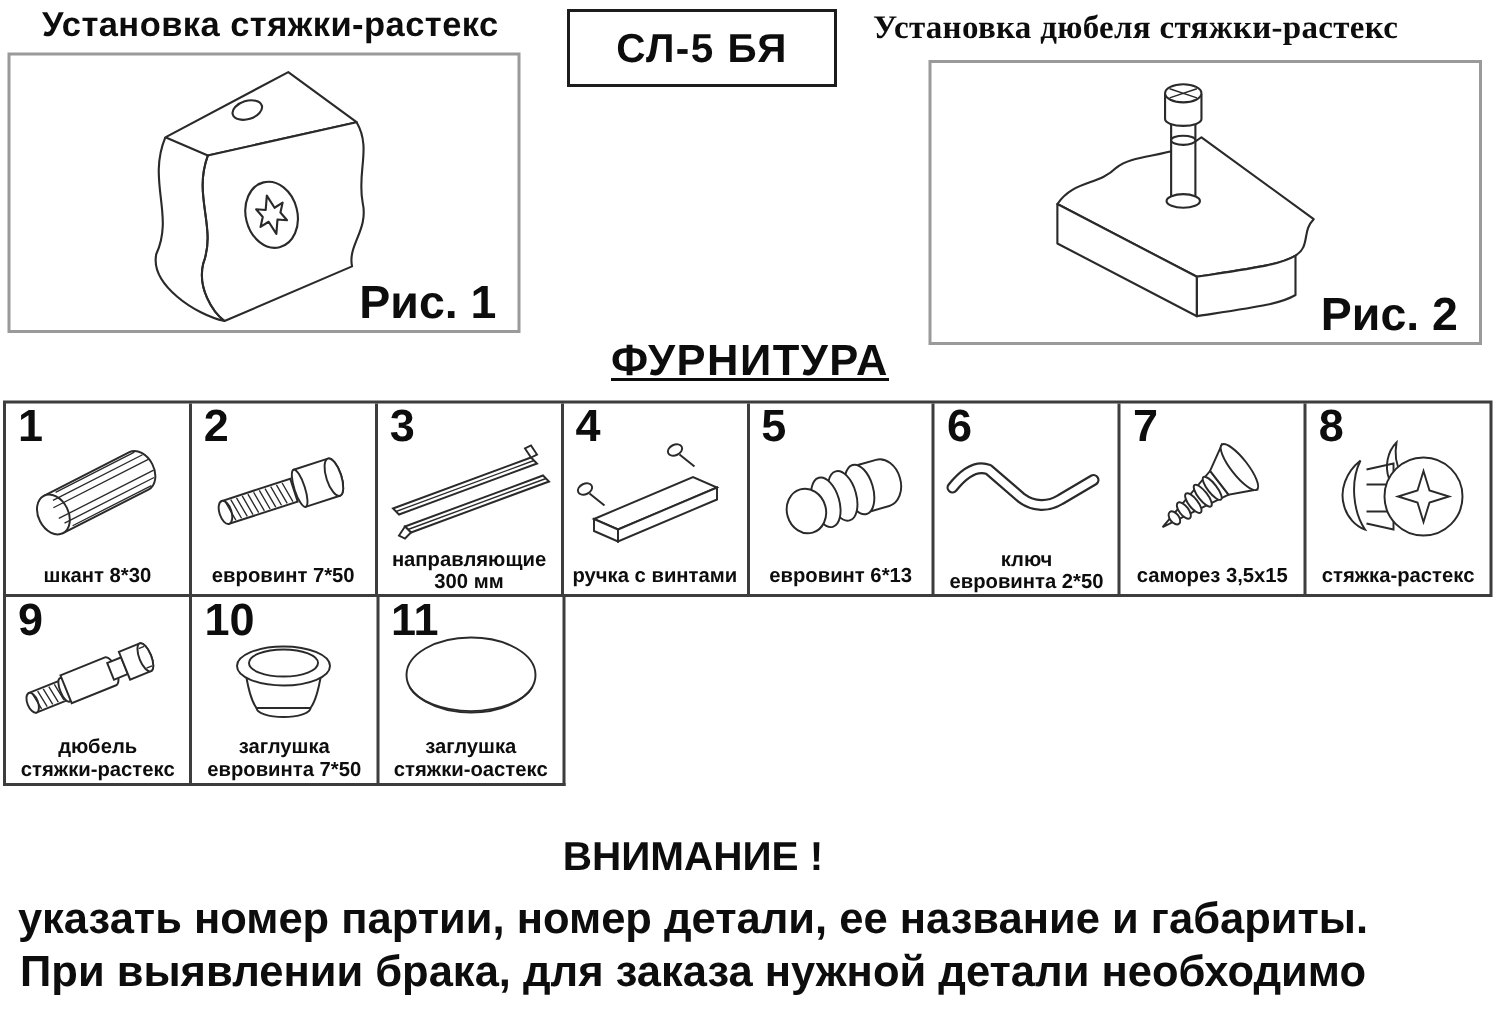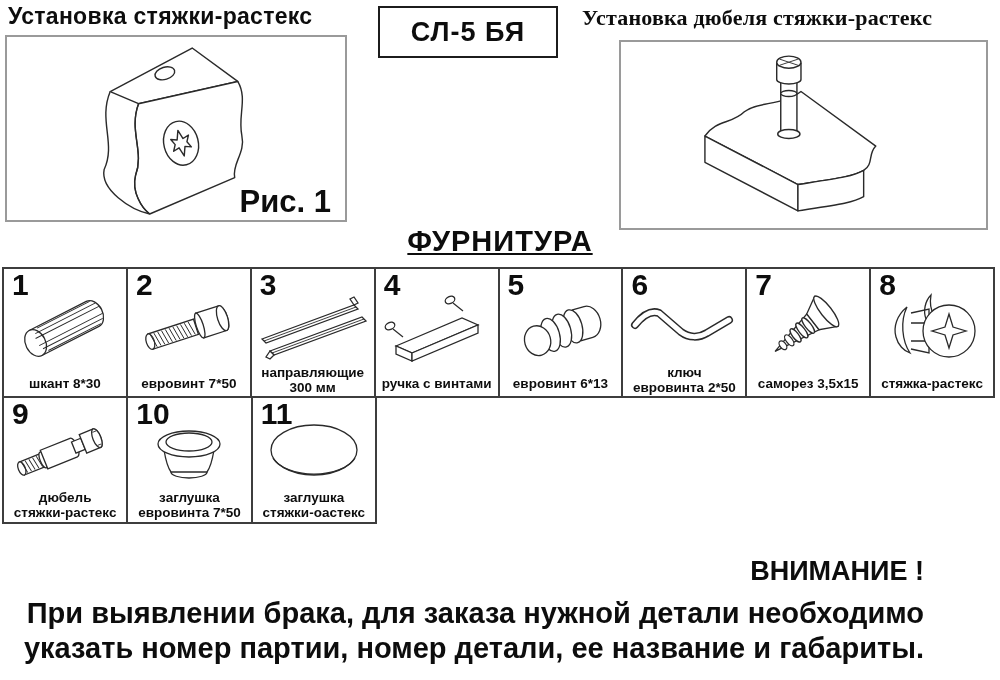--- a/index.html
+++ b/index.html
@@ -6,21 +6,21 @@
   body{
     width:1000px;height:680px;position:relative;overflow:hidden;
     background:#ffffff;color:#0d0d0d;
     font-family:"Liberation Sans","DejaVu Sans",sans-serif;
     -webkit-font-smoothing:antialiased;
   }
   .abs{position:absolute;}
   .b{font-weight:700;}
 
   
-  .title-left{left:8px;top:3px;font-size:23px;font-weight:700;letter-spacing:.3px;}
+  .title-left{left:28px;top:3px;font-size:23px;font-weight:700;letter-spacing:.3px;}
   .title-right{left:582px;top:5px;font-size:22px;font-weight:700;letter-spacing:.2px;font-family:Liberation Serif, serif;}
   .model-box{
     left:378px;top:6px;width:176px;height:48px;border:2.5px solid #1c1c1c;
     display:flex;align-items:center;justify-content:center;
     font-size:27px;font-weight:700;letter-spacing:1px;
   }
 
   
   .fig-box{border:2px solid #9a9a9a;background:#fff;}
   .fig1-box{left:5px;top:35px;width:338px;height:183px;}
@@ -39,21 +39,21 @@
   .hw-row.row2{height:126px;width:375px;border-top:none;}
   .hw-cell{flex:1;position:relative;display:flex;flex-direction:column;
     border-right:2px solid #3d3d3d;box-sizing:border-box;}
   .hw-cell:last-child{border-right:none;}
   .hw-num{position:absolute;top:1px;left:8px;font-size:30px;font-weight:700;line-height:1;}
   .hw-art{flex:1;display:flex;align-items:center;justify-content:center;padding-top:12px;}
   .hw-label{font-weight:700;font-size:13.5px;line-height:1.12;text-align:center;
     padding:0 2px 5px 2px;white-space:pre-line;}
 
   
-  .warning{left:0;top:556px;width:924px;text-align:right;}
+  .warning{left:0;top:556px;width:924px;text-align:center;}
   .warning-title{font-size:27px;font-weight:700;margin:0 0 9px 0;}
   .warning-line{font-size:29px;font-weight:700;line-height:1.2;margin:0;}
 
   svg{display:block;}
   .ln{stroke:#2a2a2a;stroke-width:1.3;fill:#fff;}
   .lnf{stroke:#2a2a2a;stroke-width:1.3;fill:none;}
   .thin{stroke:#2a2a2a;stroke-width:.9;fill:none;}
 </style>
 </head>
 <body>
@@ -89,20 +89,21 @@
       <path d="M175,140 C214,134 230,132 240,126 L240,152 C230,158 214,160 175,166 Z"></path>
 
       <path d="M158,36 L158,88 A8,4 0 0 0 174,88 L174,36 Z"></path>
       <ellipse cx="166" cy="90" rx="11" ry="4.5"></ellipse>
       <ellipse cx="166" cy="50" rx="8" ry="3"></ellipse>
       <path d="M154,20 L154,36 A12,4.5 0 0 0 178,36 L178,20 Z"></path>
       <ellipse cx="166" cy="19" rx="12" ry="6"></ellipse>
       <path d="M157,16 L175,22 M175,16 L157,22" class="thin"></path>
     </g>
   </svg>
+  <div class="fig-caption">Рис. 2</div>
 </div>
 
 <div class="abs furniture-heading">ФУРНИТУРА</div>
 
 <div class="abs hw-table">
   <div class="hw-row row1">
 
     <div class="hw-cell">
       <div class="hw-num">1</div>
       <div class="hw-art">
@@ -276,15 +277,15 @@
         </div>
       <div class="hw-label">заглушка
 стяжки-оастекс</div>
     </div>
 
   </div>
 </div>
 
 <div class="abs warning">
   <p class="warning-title">ВНИМАНИЕ !</p>
+  <p class="warning-line">указать номер партии, номер детали, ее название и габариты.</p>
   <p class="warning-line">При выявлении брака, для заказа нужной детали необходимо</p>
-  <p class="warning-line">указать номер партии, номер детали, ее название и габариты.</p>
 </div>
 
 </body></html>

